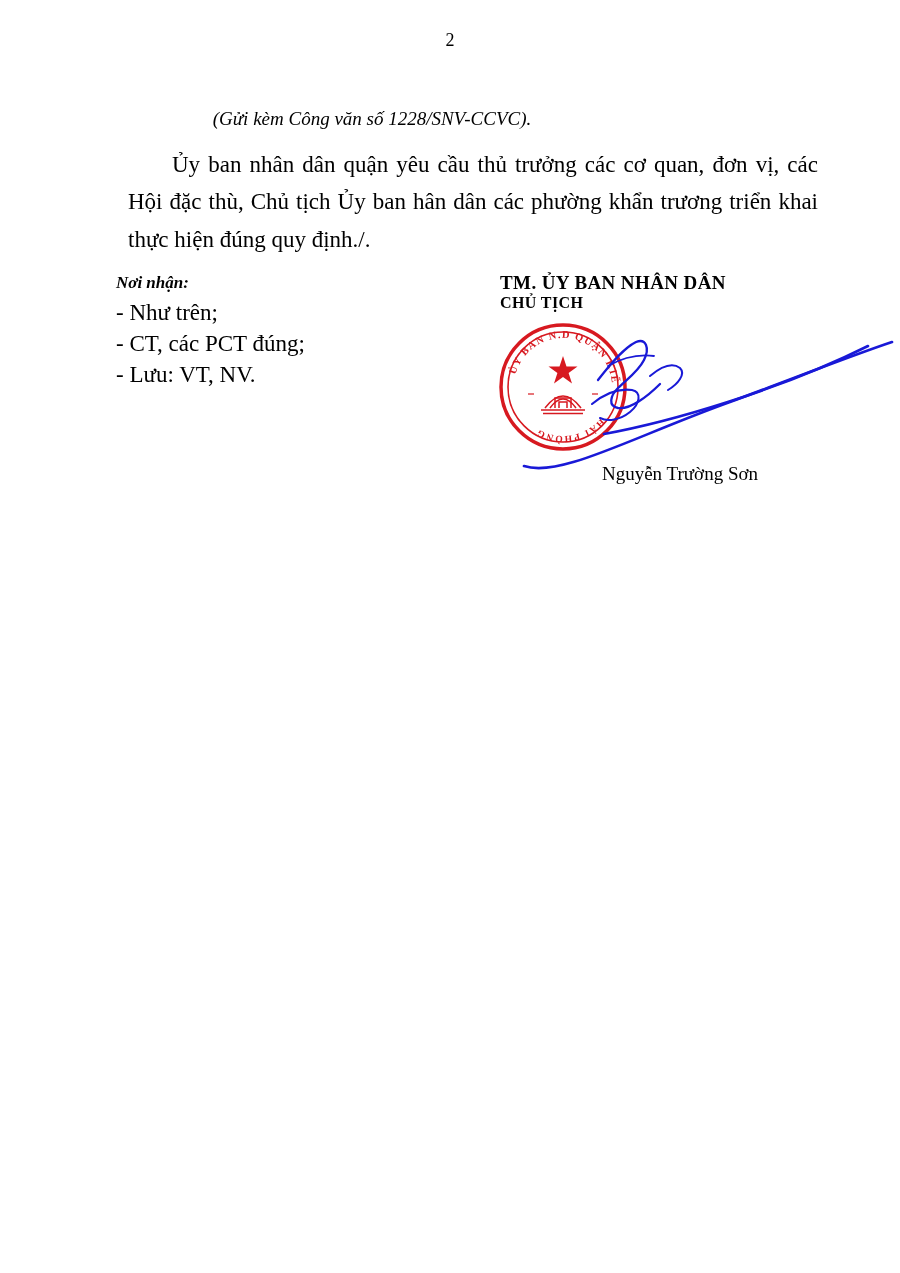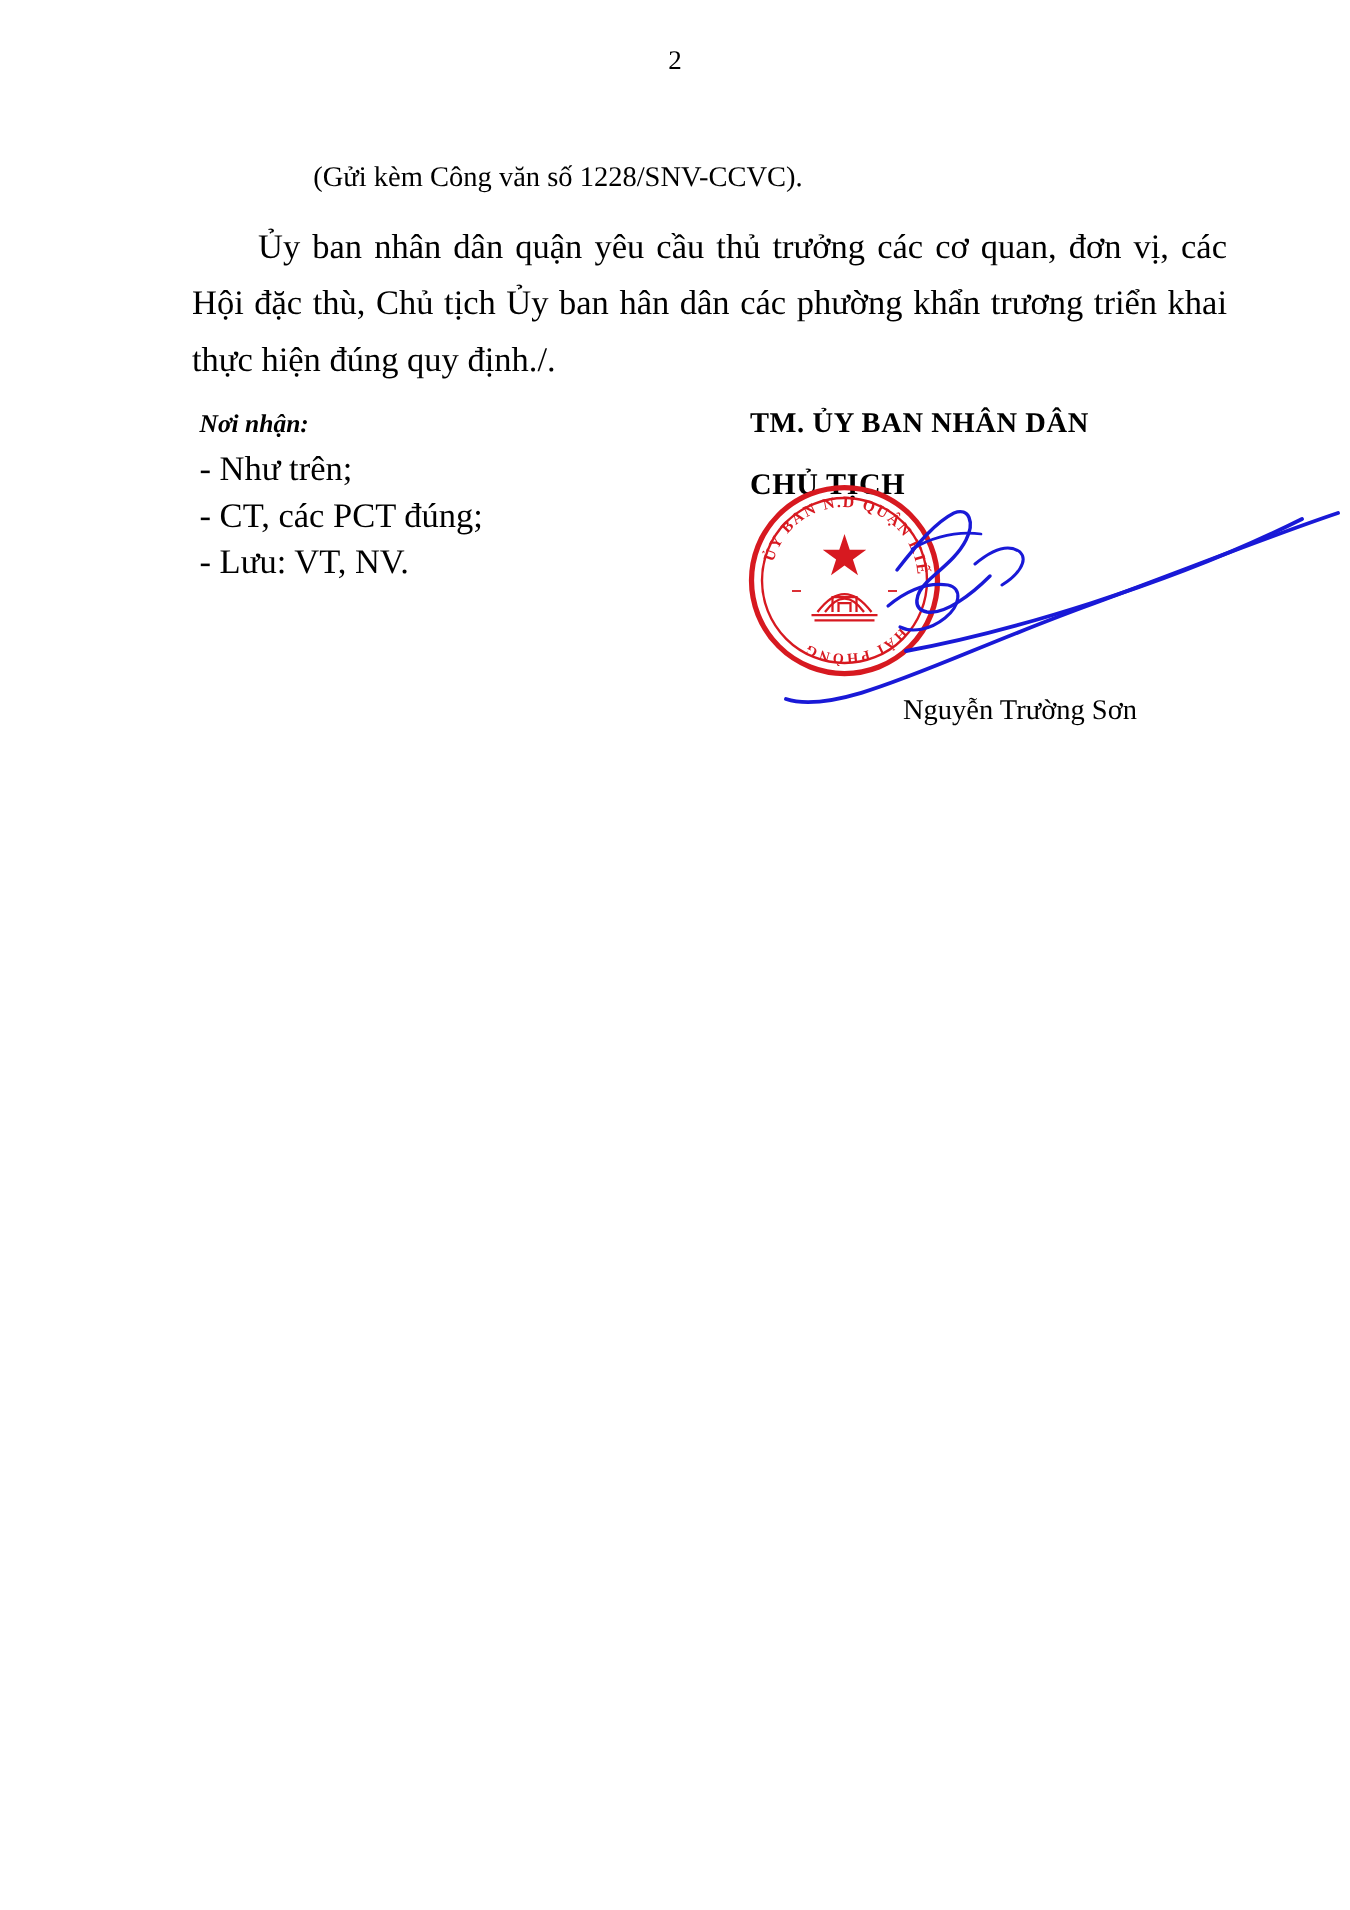--- a/index.html
+++ b/index.html
@@ -26,36 +26,37 @@
     text-align: center;
     font-size: 18px;
     font-family: "Liberation Serif", serif;
   }
   .attachment-note {
     position: absolute;
     top: 108px;
     left: 0;
     width: 744px;
     text-align: center;
+    font-style: italic;
     font-size: 19px;
   }
   .body-paragraph {
     position: absolute;
     top: 146px;
     left: 128px;
     width: 690px;
     font-size: 23px;
     line-height: 1.62;
     text-align: justify;
     text-indent: 44px;
   }
   .recipients {
     position: absolute;
     top: 272px;
-    left: 133px;
+    left: 116px;
     font-size: 16px;
     line-height: 1.35;
   }
   .recipients .rec-title {
     font-style: italic;
     font-weight: bold;
     font-size: 17px;
     display: block;
     margin-bottom: 2px;
   }
@@ -70,24 +71,24 @@
     width: 360px;
   }
   .sig-line1 {
     font-weight: bold;
     font-size: 19px;
     letter-spacing: 0.4px;
     display: block;
   }
   .sig-line2 {
     font-weight: bold;
-    font-size: 20px;
+    font-size: 16px;
     letter-spacing: 0.4px;
     display: block;
-    margin-top: 18px;
+    margin-top: 0;
   }
   .signer-name {
     position: absolute;
     top: 463px;
     left: 500px;
     width: 360px;
     text-align: center;
     font-weight: normal;
     font-size: 19px;
   }

